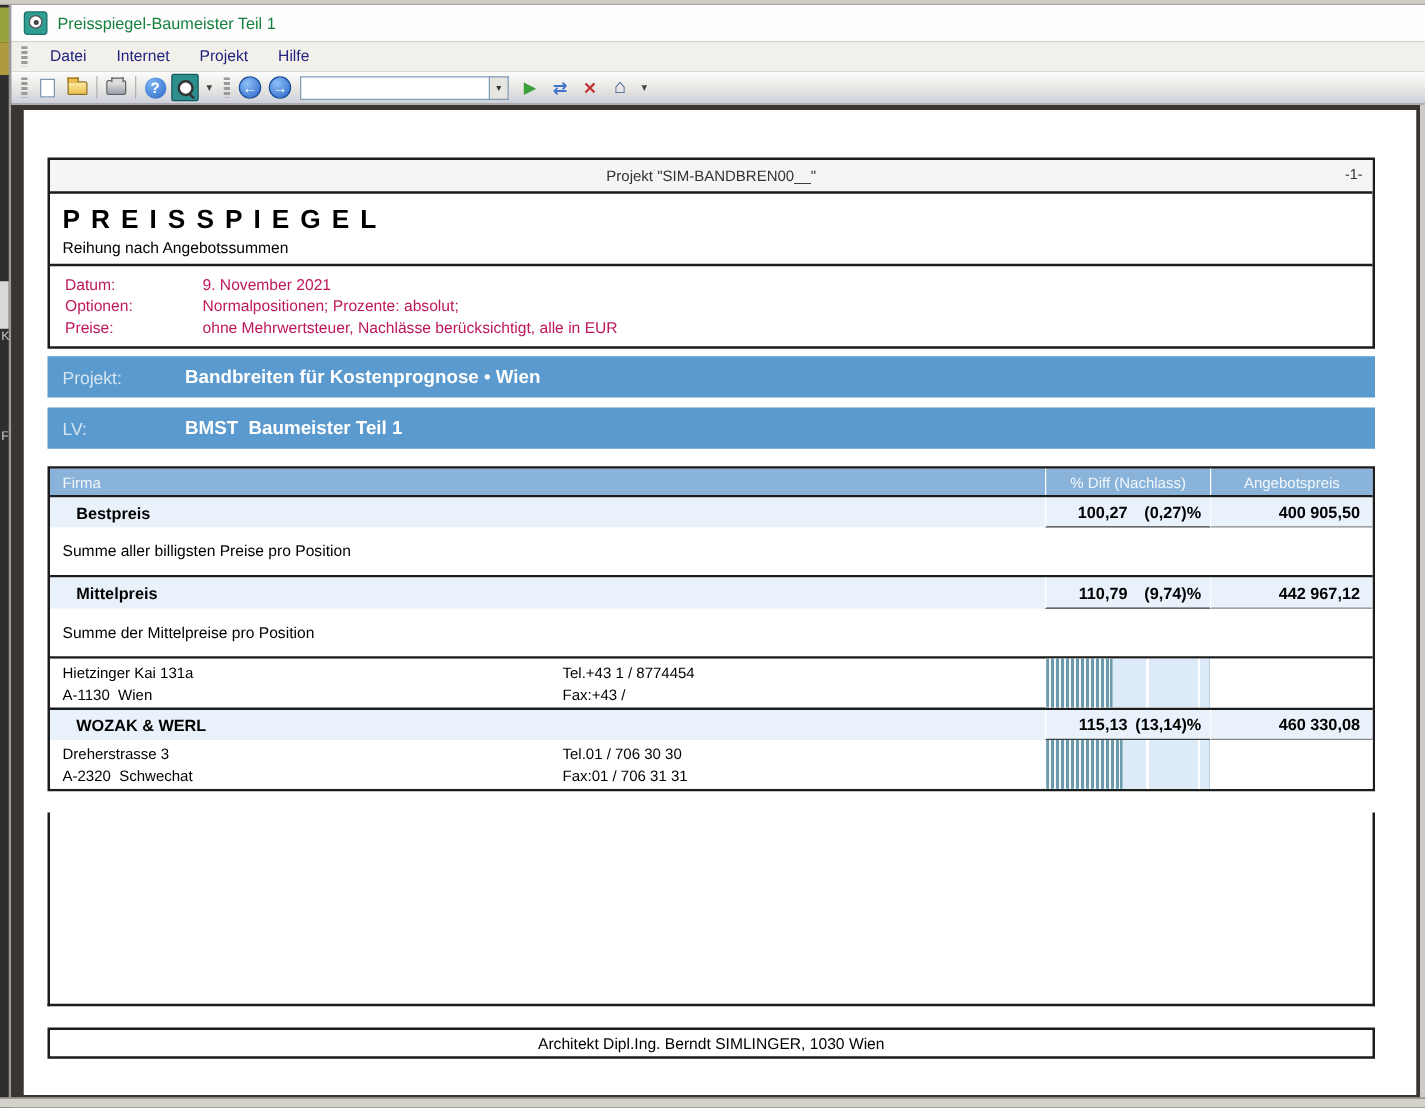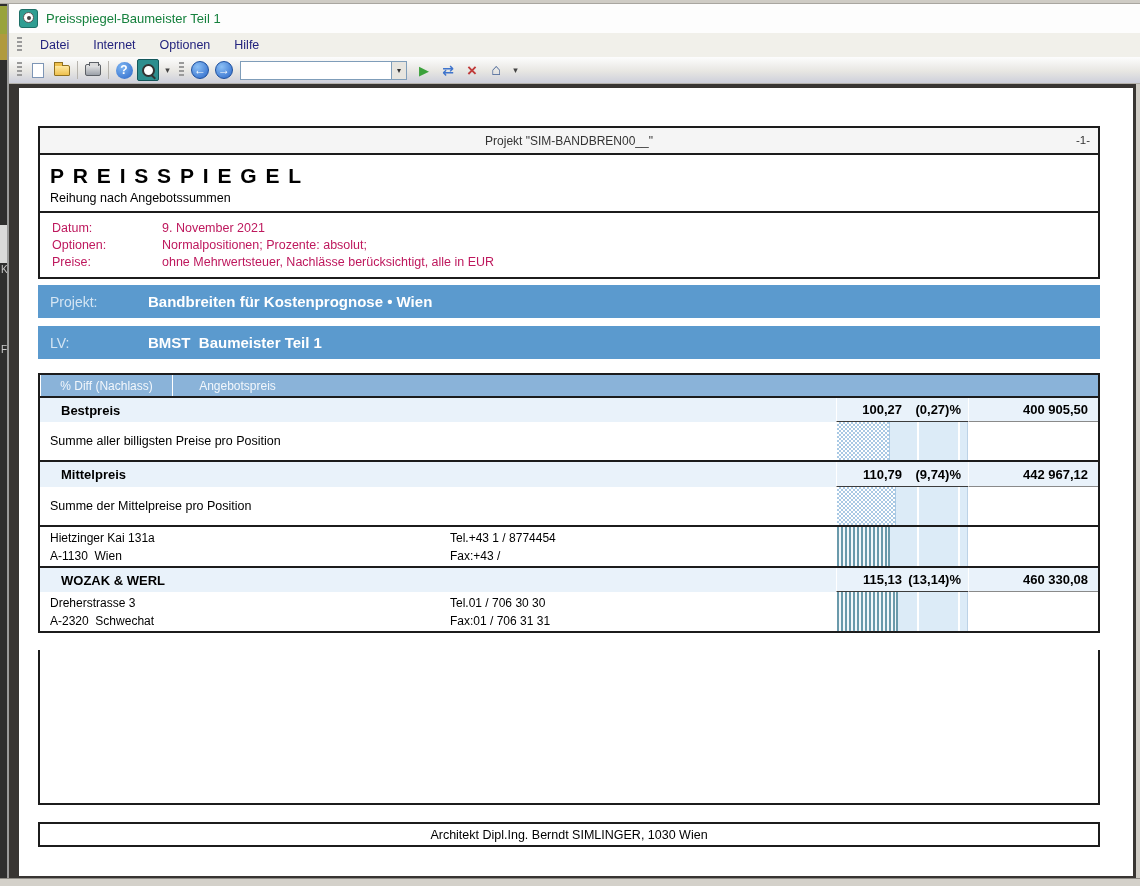--- a/index.html
+++ b/index.html
@@ -108,21 +108,21 @@
     font-size:13px; font-weight:bold; color:#000; }
   .td-diff { width:132px; border-left:1px solid #fff; border-bottom:1px solid #3c3c3c;
     display:flex; align-items:center; font-size:13px; font-weight:bold; }
   .td-diff .v1 { flex:1; text-align:right; white-space:pre; }
   .td-diff .v2 { width:66px; text-align:right; padding-right:7px; }
   .td-price { width:130px; border-left:1px solid #fff; border-bottom:1px solid #8a8a8a;
     display:flex; align-items:center; justify-content:flex-end; padding-right:10px;
     font-size:13px; font-weight:bold; }
 
   .trow-detail { display:flex; background:#fff; }
-  .h38 { height:38px; } .h39 { height:39px; }
+  .h38 { height:38px;flex-direction:column; } .h39 { height:39px; }
   .td-desc { flex:1; display:flex; align-items:center; padding-left:10px; font-size:12.5px; color:#000; }
   .td-addr { flex:1; display:flex; padding:3px 0 0 10px; font-size:12px; line-height:17.5px; color:#000; }
   .addr-col { width:400px; } .addr-col div, .tel-col div { white-space:pre; }
   .td-bar { width:132px; border-left:1px solid #fff; border-right:1px solid #bcd2e6;
     background:repeating-linear-gradient(90deg,#dcebf7 0 39px,#ffffff 39px 41px); position:relative; }
   .bar { position:absolute; left:0; top:0; height:100%; }
   .bar.hatched { background:repeating-conic-gradient(#a9c9e4 0% 25%,#ffffff 0% 50%) 0 0/4px 4px;
     border-right:1px solid #a9c9e4; }
   .bar.striped { background:repeating-linear-gradient(90deg,#6a9aab 0 2px,#f3f8fb 2px 4px);
     border-right:2px solid #6a9aab; }
@@ -152,21 +152,21 @@
       <div class="lens"></div>
       <div class="dot"></div>
     </div>
     <span id="title-text">Preisspiegel-Baumeister Teil 1</span>
   </div>
 
   <div id="menubar" class="abs">
     <div class="grip"></div>
     <span class="menu-item">Datei</span>
     <span class="menu-item">Internet</span>
-    <span class="menu-item">Optionen</span>
+    <span class="menu-item">Projekt</span>
     <span class="menu-item">Hilfe</span>
   </div>
 
   <div id="toolbar" class="abs">
     <div class="grip"></div>
     <div class="tb-btn">
         <div class="icon-new"></div>
       </div>
     <div class="tb-btn">
         <div class="icon-folder"></div>
@@ -239,20 +239,21 @@
         <span class="blue-label">Projekt:</span>
         <span class="blue-value">Bandbreiten für Kostenprognose • Wien</span>
       </div>
       <div class="content blue-bar" id="lv-bar">
         <span class="blue-label">LV:</span>
         <span class="blue-value">BMST  Baumeister Teil 1</span>
       </div>
 
       <div class="content" id="ptable">
         <div class="thead">
+          <div class="th th-firma">Firma</div>
           <div class="th th-diff">% Diff (Nachlass)</div>
           <div class="th th-price">Angebotspreis</div>
         </div>
         <div class="sep"></div>
 
         <div class="trow-name">
           <div class="td-name">Bestpreis</div>
           <div class="td-diff">
             <span class="v1">100,27</span>
             <span class="v2">(0,27)%</span>

